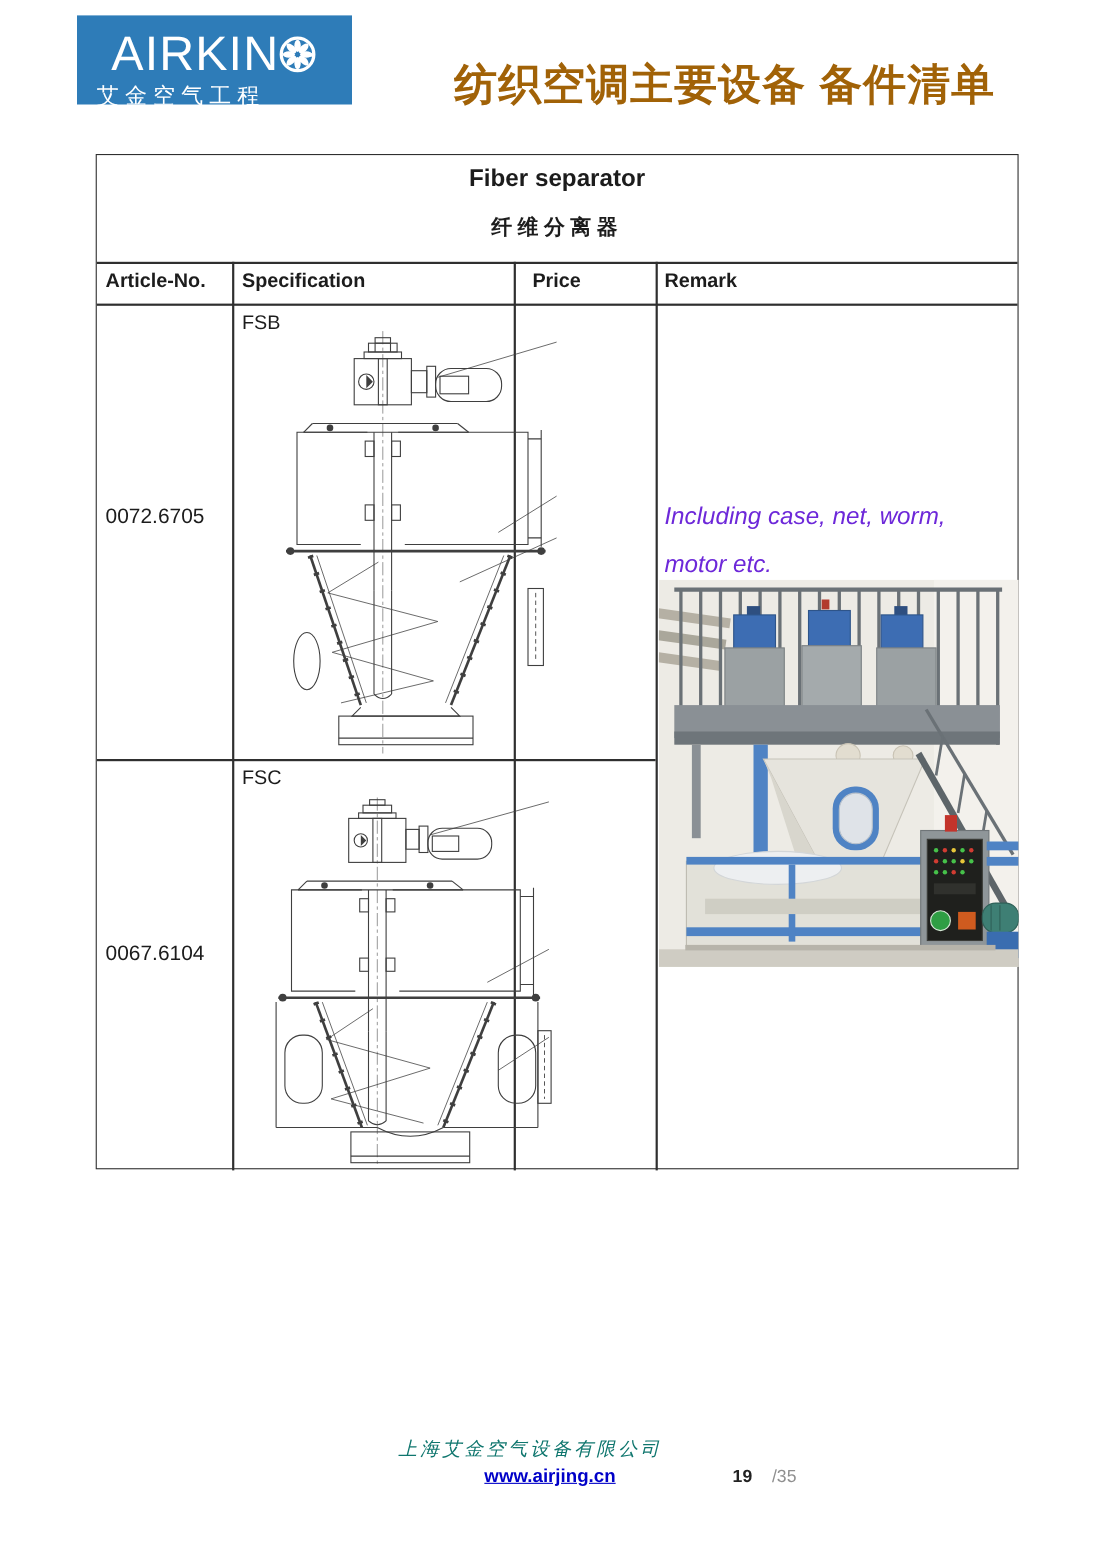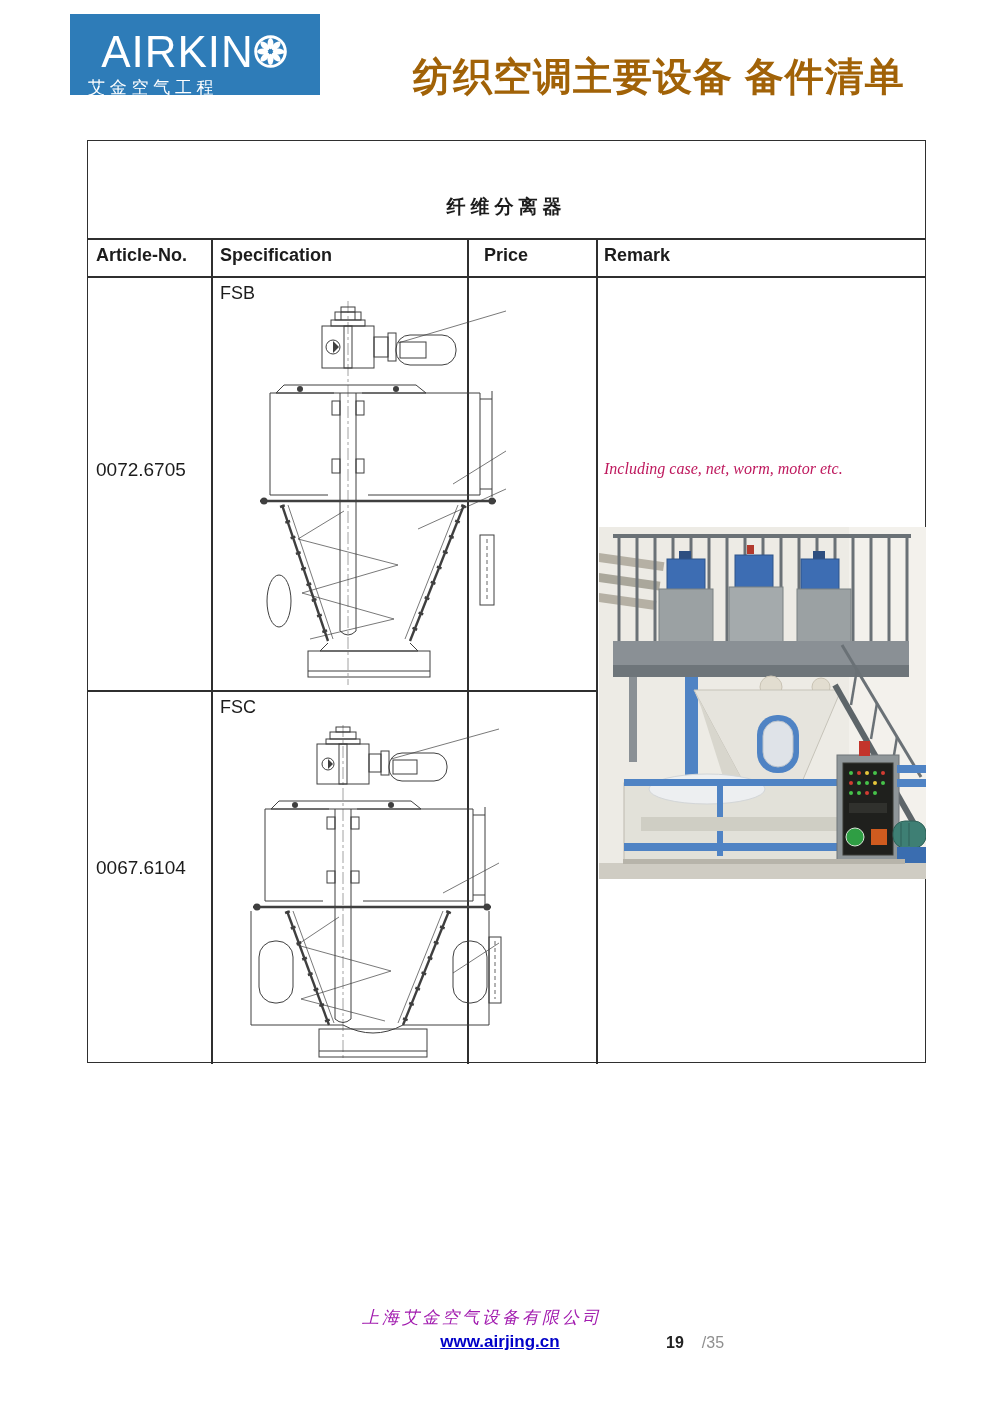--- a/index.html
+++ b/index.html
@@ -14,59 +14,59 @@
     left:70px;top:14px;width:250px;height:81px;
     background:#2e7cb8;color:#fff;
     display:flex;flex-direction:column;justify-content:center;align-items:center;
   }
   .logo-brand{
     display:flex;align-items:center;line-height:1;
     font-weight:normal;font-size:44px;letter-spacing:1px;margin-top:19px;
   }
   .logo-fan{width:37px;height:37px;margin-left:-2px;}
   .logo-sub{
-    width:214px;font-size:17px;margin-top:2px;letter-spacing:0;
+    width:214px;font-size:20px;margin-top:2px;letter-spacing:0;
     display:flex;justify-content:space-between;
   }
   .doc-title{
     left:413px;top:50px;font-size:39px;font-weight:bold;color:#a16207;
     letter-spacing:1px;white-space:nowrap;
   }
 
   
   .tbl{left:87px;top:140px;width:839px;height:923px;border:1.5px solid #2f2f2f;box-sizing:border-box;}
   .hline,.vline{position:absolute;background:#2f2f2f;}
   .hline{height:1.5px;}
   .vline{width:1.5px;}
 
   .t-title-en{left:0;top:8px;width:100%;text-align:center;font-size:22px;font-weight:bold;}
   .t-title-zh{left:0;top:53px;width:100%;text-align:center;font-size:19px;font-weight:bold;letter-spacing:5px;}
   .th{font-size:18px;font-weight:bold;white-space:nowrap;}
   .cell-text{font-size:19px;white-space:nowrap;}
   .spec-label{font-size:18px;}
   .remark-text{
     left:516px;top:306px;width:312px;
-    font-size:16px;font-style:italic;line-height:44px;color:#be185d;font-family:Liberation Serif, serif;
+    font-size:22px;font-style:italic;line-height:44px;color:#6d28d9;
   }
 
   .drawing{stroke:#3f3f3f;}
   .drawing line,.drawing rect,.drawing polyline,.drawing path,.drawing circle,.drawing ellipse{
     stroke:#3f3f3f;fill:none;stroke-width:1;
   }
   .drawing .fill{fill:#3f3f3f;stroke:none;}
   .drawing .thick{stroke-width:2.4;}
   .drawing .thin{stroke-width:0.7;}
   .drawing .dashdot{stroke:#8a8a8a;stroke-width:0.8;stroke-dasharray:12 3 3 3;}
   .drawing .beads{stroke-width:5;stroke-dasharray:2.5 14;}
   .drawing .dash{stroke-dasharray:4 3;stroke-width:0.8;}
 
   
   .footer-company{left:0;top:1306px;width:964px;text-align:center;
     font-family:"DejaVu Serif", serif;font-style:italic;
-    font-size:17px;letter-spacing:3px;color:#a21caf;}
+    font-size:17px;letter-spacing:3px;color:#0f766e;}
   .footer-linkrow{left:0;top:1332px;width:1000px;text-align:center;}
   .footer-link{color:#0000c8;font-weight:bold;font-size:17px;text-decoration:underline;}
   .footer-page{left:666px;top:1334px;font-size:16px;}
   .footer-page .cur{font-weight:bold;color:#222;}
   .footer-page .tot{color:#8f8f8f;padding-left:18px;}
 </style>
 </head>
 <body>
 
 <div class="abs logo">
@@ -108,20 +108,21 @@
 
 <div class="abs tbl">
 
   <div class="hline" style="left:0;top:97px;width:100%;"></div>
   <div class="hline" style="left:0;top:135px;width:100%;"></div>
   <div class="hline" style="left:0;top:549px;width:508px;"></div>
   <div class="vline" style="left:123px;top:97px;height:826px;"></div>
   <div class="vline" style="left:379px;top:97px;height:826px;"></div>
   <div class="vline" style="left:508px;top:97px;height:826px;"></div>
 
+  <div class="abs t-title-en">Fiber separator</div>
   <div class="abs t-title-zh">纤维分离器</div>
 
   <div class="abs th" style="left:8px;top:104px;">Article-No.</div>
   <div class="abs th" style="left:132px;top:104px;">Specification</div>
   <div class="abs th" style="left:396px;top:104px;">Price</div>
   <div class="abs th" style="left:516px;top:104px;">Remark</div>
 
   <div class="abs cell-text" style="left:8px;top:318px;">0072.6705</div>
   <div class="abs spec-label" style="left:132px;top:142px;">FSB</div>
   <div class="abs remark-text">Including case, net, worm, motor etc.</div>

